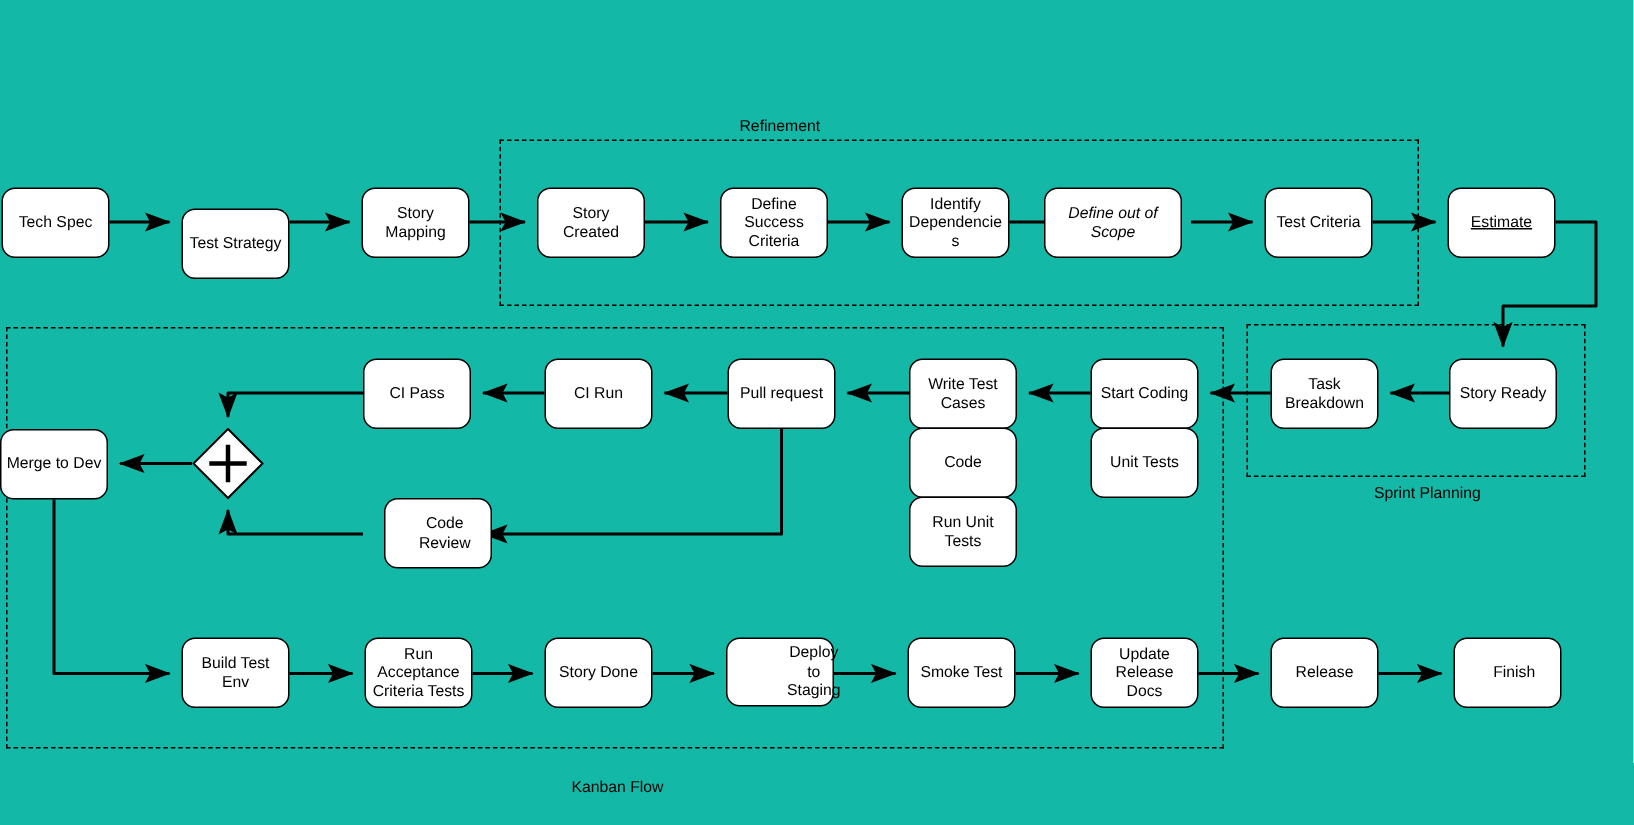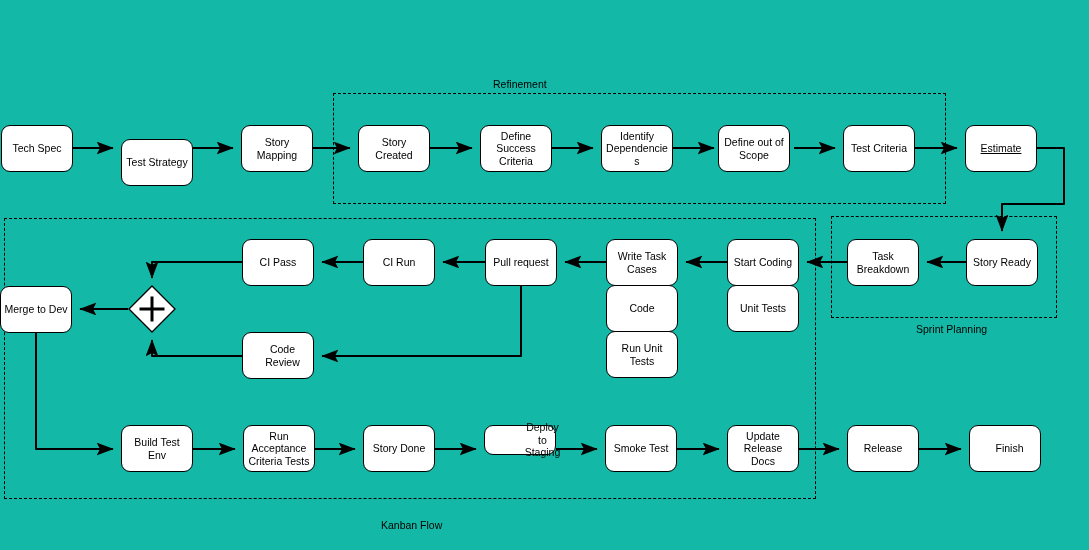--- a/index.html
+++ b/index.html
@@ -125,46 +125,46 @@
       <div class="node" style="left: 121px; top: 125px; width: 72px; height: 47px; border-color: rgb(0, 0, 0); margin-top: 14px;">Test Strategy</div>
       <div class="node" style="left: 241px; top: 125px; width: 72px; height: 47px; border-color: rgb(0, 0, 0);">Story
 Mapping</div>
       <div class="node" style="left: 358px; top: 125px; width: 72px; height: 47px; border-color: rgb(0, 0, 0);">Story Created</div>
       <div class="node" style="left: 480px; top: 125px; width: 72px; height: 47px; border-color: rgb(0, 0, 0);">Define
 Success
 Criteria</div>
       <div class="node" style="left: 601px; top: 125px; width: 72px; height: 47px; border-color: rgb(0, 0, 0);">Identify
 Dependencie
 s</div>
-      <div class="node" style="left: 718px; top: 125px; width: 72px; height: 47px; border-color: rgb(0, 0, 0);">Define out of
+      <div class="node" style="left: 696px; top: 125px; width: 92px; height: 47px; border-color: rgb(0, 0, 0); font-style: italic;">Define out of
 Scope</div>
       <div class="node" style="left: 843px; top: 125px; width: 72px; height: 47px; border-color: rgb(0, 0, 0);">Test Criteria</div>
       <div class="node" style="left: 965px; top: 125px; width: 72px; height: 47px; border-color: rgb(0, 0, 0); text-decoration: underline;">Estimate</div>
       <div class="node" style="left: 966px; top: 239px; width: 72px; height: 47px; border-color: rgb(0, 0, 0);">Story Ready</div>
       <div class="node" style="left: 847px; top: 239px; width: 72px; height: 47px; border-color: rgb(0, 0, 0);">Task
 Breakdown</div>
       <div class="node" style="left: 727px; top: 239px; width: 72px; height: 47px; border-color: rgb(0, 0, 0);">Start Coding</div>
       <div class="node" style="left: 727px; top: 285px; width: 72px; height: 47px; border-color: rgb(0, 0, 0);">Unit Tests</div>
-      <div class="node" style="left: 606px; top: 239px; width: 72px; height: 47px; border-color: rgb(0, 0, 0);">Write Task
+      <div class="node" style="left: 606px; top: 239px; width: 72px; height: 47px; border-color: rgb(0, 0, 0);">Write Test
 Cases</div>
       <div class="node" style="left: 606px; top: 285px; width: 72px; height: 47px; border-color: rgb(0, 0, 0);">Code</div>
       <div class="node" style="left: 606px; top: 331px; width: 72px; height: 47px; border-color: rgb(0, 0, 0);">Run Unit
 Tests</div>
       <div class="node" style="left: 485px; top: 239px; width: 72px; height: 47px; border-color: rgb(0, 0, 0);">Pull request</div>
       <div class="node" style="left: 363px; top: 239px; width: 72px; height: 47px; border-color: rgb(0, 0, 0);">CI Run</div>
       <div class="node" style="left: 242px; top: 239px; width: 72px; height: 47px; border-color: rgb(0, 0, 0);">CI Pass</div>
-      <div class="node" style="left: 242px; top: 332px; width: 72px; height: 47px; border-color: rgb(0, 0, 0); padding-left: 12px;">Code Review</div>
+      <div class="node" style="left: 256px; top: 332px; width: 72px; height: 47px; border-color: rgb(0, 0, 0); padding-left: 12px;">Code Review</div>
       <div class="node" style="left: 0px; top: 286px; width: 72px; height: 47px; border-color: rgb(0, 0, 0);">Merge to Dev</div>
       <div class="node" style="left: 121px; top: 425px; width: 72px; height: 47px; border-color: rgb(0, 0, 0);">Build Test
 Env</div>
       <div class="node" style="left: 243px; top: 425px; width: 72px; height: 47px; border-color: rgb(0, 0, 0);">Run
 Acceptance
 Criteria Tests</div>
       <div class="node" style="left: 363px; top: 425px; width: 72px; height: 47px; border-color: rgb(0, 0, 0);">Story Done</div>
-      <div class="node" style="left: 484px; top: 425px; width: 72px; height: 30px; border-color: rgb(0, 0, 0); padding-left: 48px;">Deploy to
+      <div class="node" style="left: 484px; top: 425px; width: 72px; height: 46px; border-color: rgb(0, 0, 0); padding-left: 48px;">Deploy to
 Staging</div>
       <div class="node" style="left: 605px; top: 425px; width: 72px; height: 47px; border-color: rgb(0, 0, 0);">Smoke Test</div>
       <div class="node" style="left: 727px; top: 425px; width: 72px; height: 47px; border-color: rgb(0, 0, 0);">Update
 Release
 Docs</div>
       <div class="node" style="left: 847px; top: 425px; width: 72px; height: 47px; border-color: rgb(0, 0, 0);">Release</div>
       <div class="node" style="left: 969px; top: 425px; width: 72px; height: 47px; border-color: rgb(0, 0, 0); padding-left: 12px;">Finish</div>
     </div>
 
 </div>

